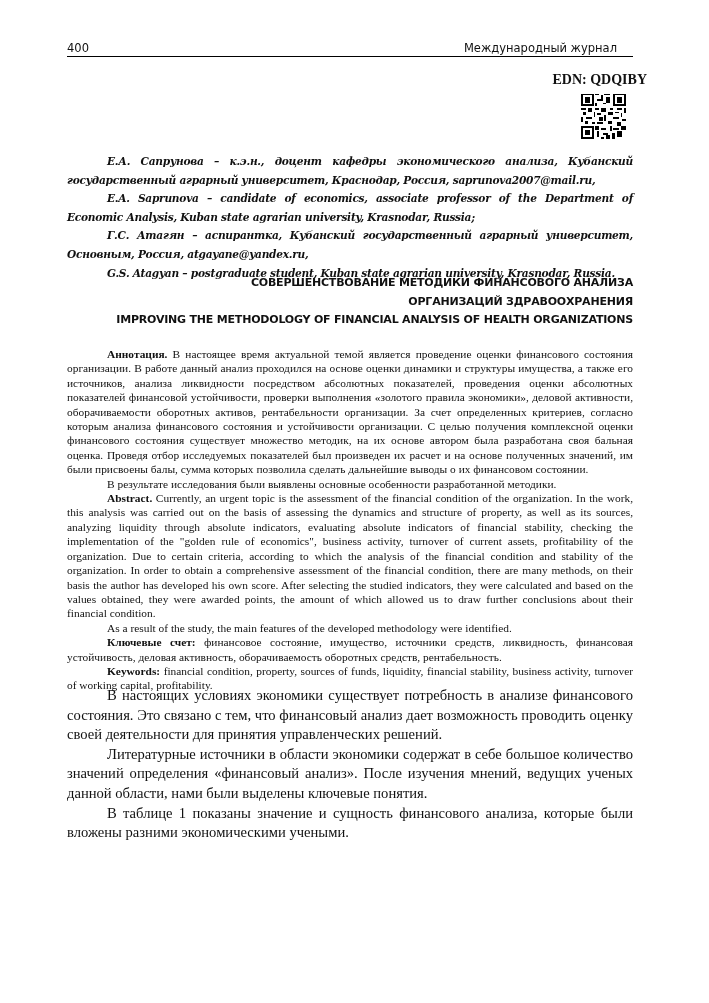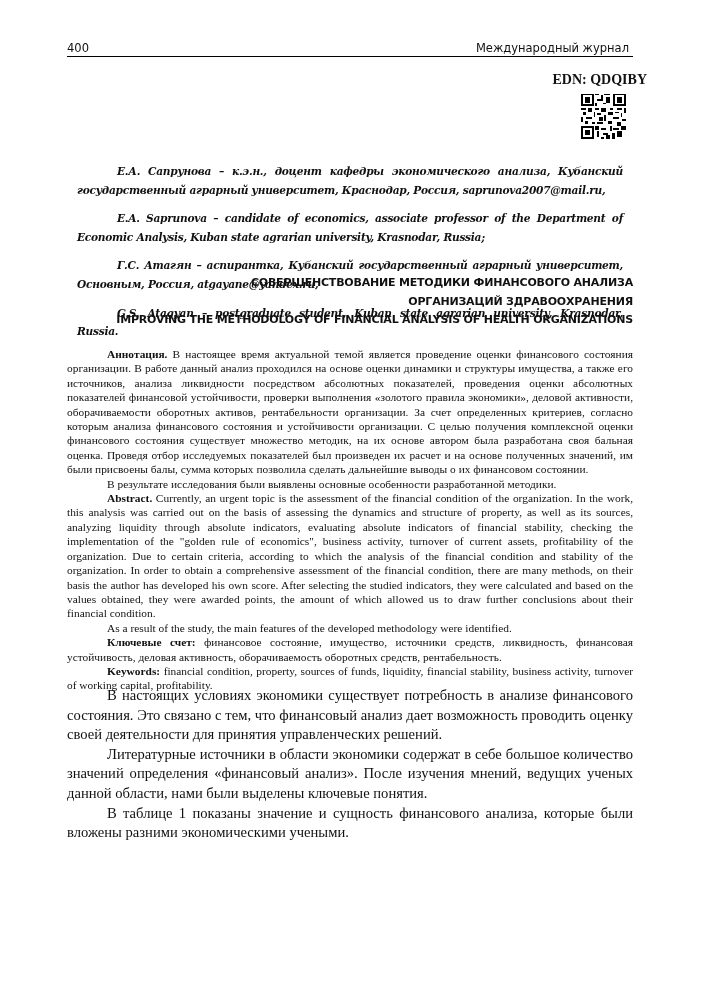--- a/index.html
+++ b/index.html
@@ -1,26 +1,26 @@
 <!DOCTYPE html>
 <html><head>
 <meta charset="utf-8">
 <style>
   html, body { margin:0; padding:0; background:#ffffff; }
   body { width:709px; height:1003px; position:relative; overflow:hidden; color:#111; }
   .page { position:absolute; left:67px; top:0; width:566px; }
   .running-head { position:absolute; top:42px; left:0; width:566px; height:14px;
     border-bottom:1.2px solid #000; font-family:"DejaVu Sans", sans-serif; font-size:11.5px; line-height:13px; }
   .running-head .pnum { position:absolute; left:0; top:0; }
-  .running-head .jname { position:absolute; right:4px; top:0;margin-left:44px; }
+  .running-head .jname { position:absolute; right:16px; top:0;margin-left:44px; }
   .edn { position:absolute; top:72px; right:-14px; font-family:"Liberation Serif", serif; font-weight:bold; font-size:14px; }
   .qr { position:absolute; top:93px; left:514px; width:45px; height:46px; }
   .authors { position:absolute; top:152px; left:0; width:566px; font-family:"DejaVu Serif", serif;
     font-style:italic; font-weight:bold; font-size:10.6px; line-height:18.6px; text-align:justify; letter-spacing:-0.25px; }
-  .authors p { margin:10px; text-indent:40px; }
+  .authors p { margin:0; text-indent:40px; }
   .title { position:absolute; top:274px; left:0; width:566px; text-align:right;
     font-family:"DejaVu Sans", sans-serif; font-weight:bold; font-size:11px; line-height:18.5px; letter-spacing:-0.2px; }
   .title div { white-space:nowrap; }
   .abstract { position:absolute; top:333px; left:0; width:566px; font-family:"Liberation Serif", serif;
     font-size:11.4px; line-height:14.4px; text-align:justify;margin-top:14px; }
   .abstract p { margin:0; text-indent:40px; }
   .abstract b { font-weight:bold; }
   .body { position:absolute; top:686px; left:0; width:566px; font-family:"Liberation Serif", serif;
     font-size:14.6px; line-height:19.6px; text-align:justify; }
   .body p { margin:0; text-indent:40px;font-family:Liberation Serif, serif; }

